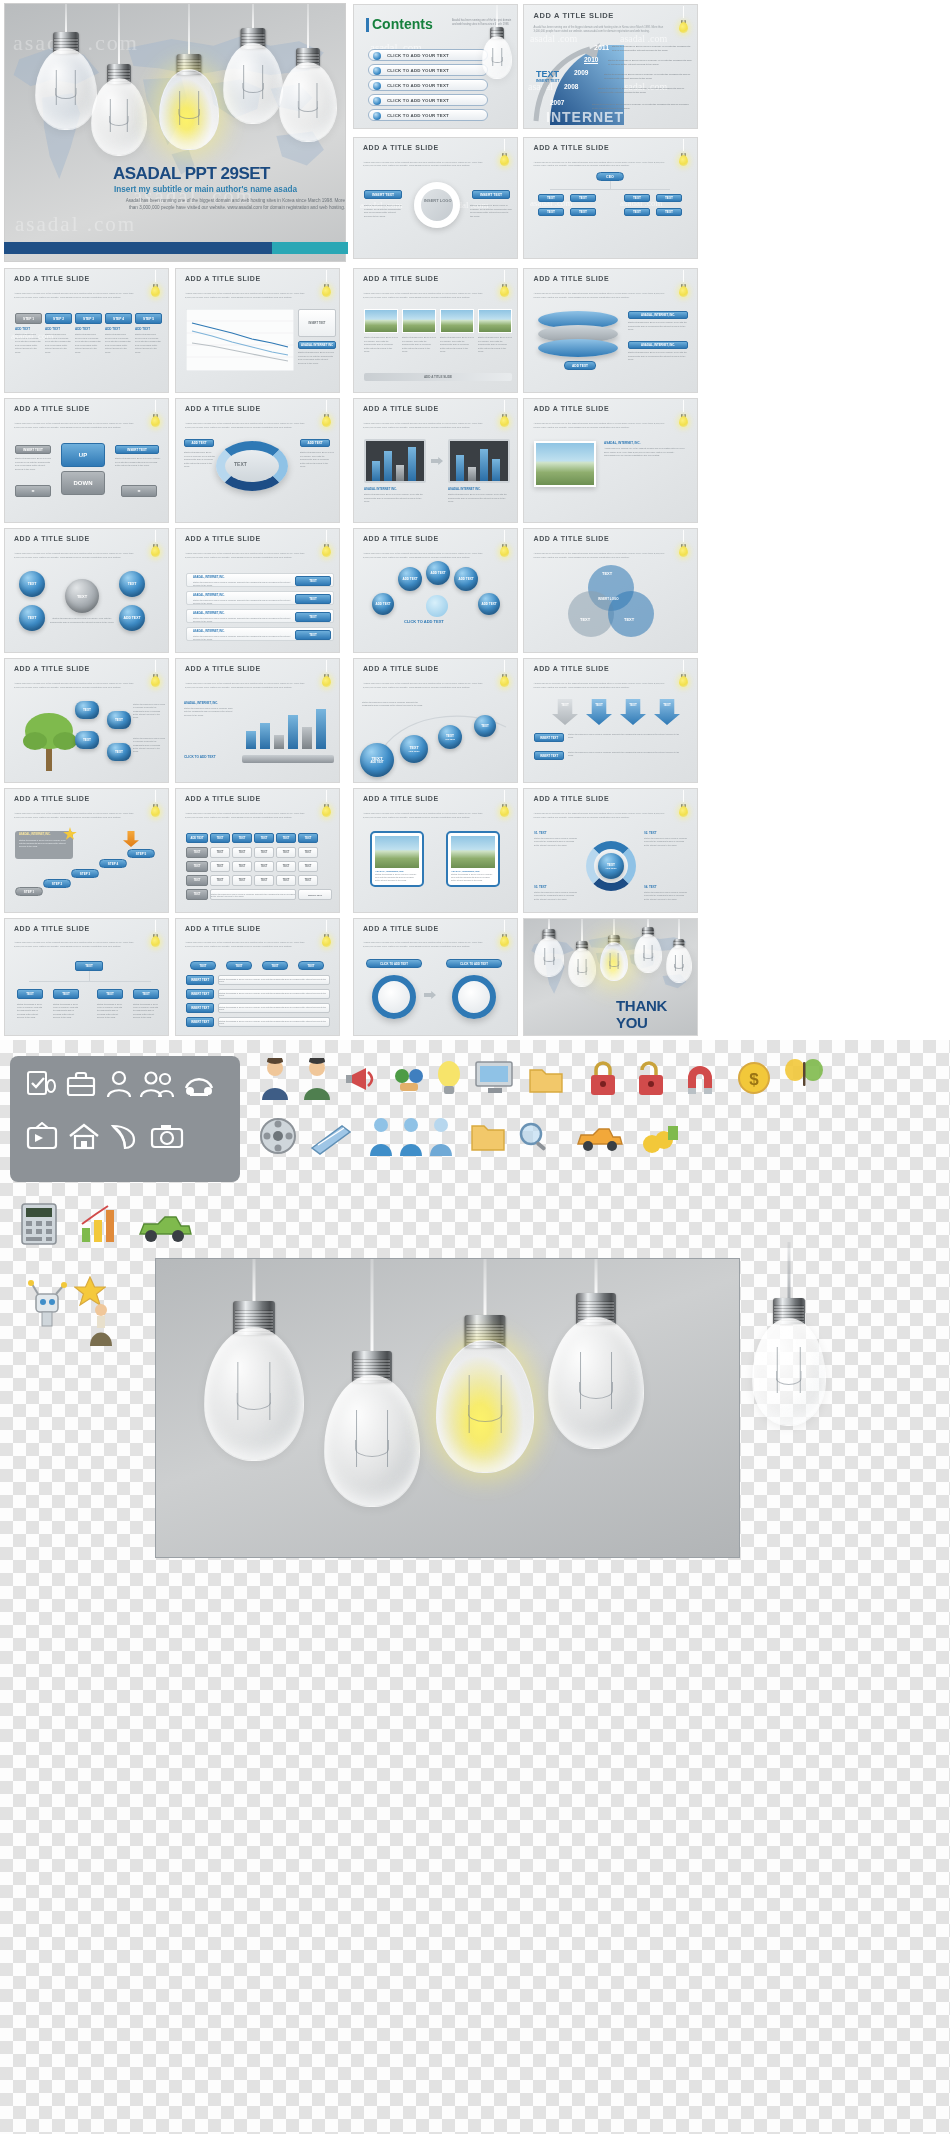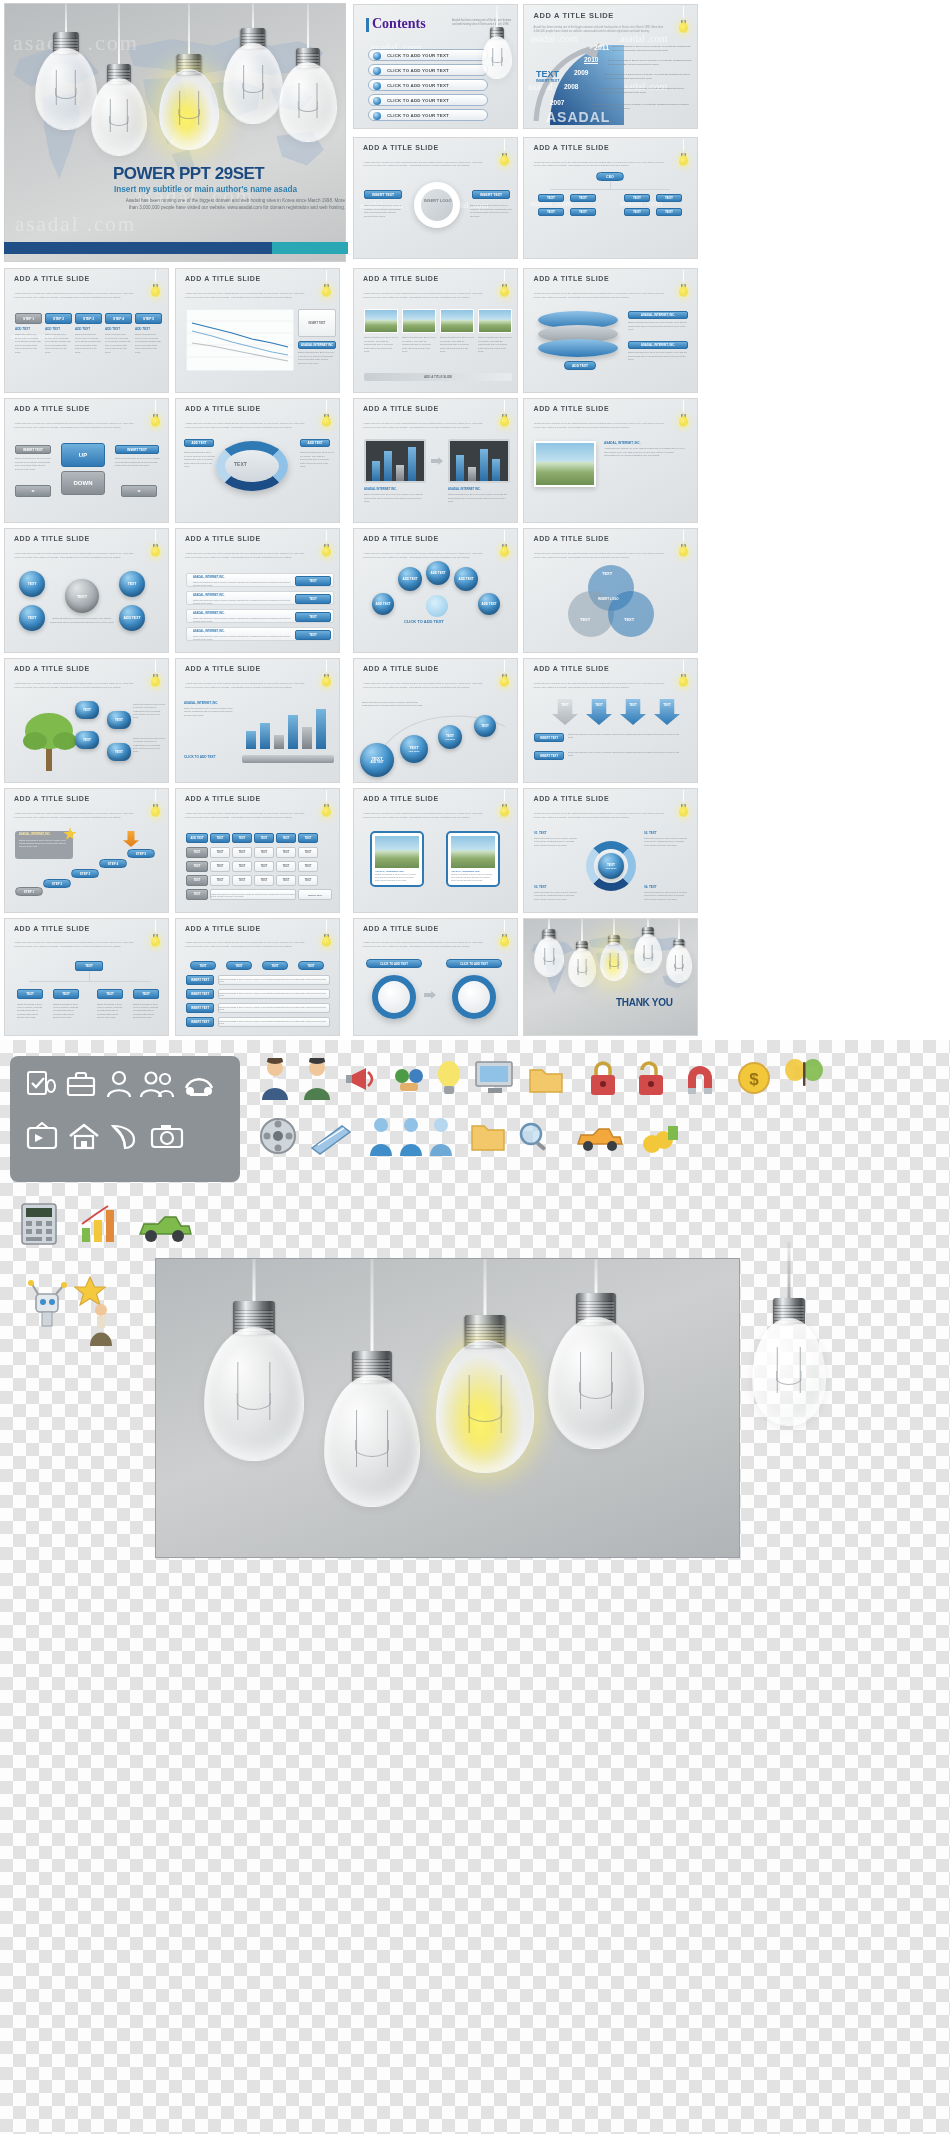--- a/index.html
+++ b/index.html
@@ -145,33 +145,33 @@
         </div>
     </div>
     <div class="bulb" style="left:274px;top:44px;width:58px;height:94px;">
       <div class="cord" style="top:-46px;height:50px;"></div>
       <div class="cap" style="top:0;width:24px;height:20px;"></div>
       <div class="glass" style="top:14px;height:80px;">
           <div class="filament"></div>
         </div>
     </div>
 
-    <div id="hero-title" style="left:108px;top:160px;font-size:17px;">POWER PPT 29SET</div>
+    <div id="hero-title" style="left:108px;top:160px;font-size:17px;">ASADAL PPT 29SET</div>
     <div id="hero-sub" style="left:109px;top:181px;font-size:8.2px;">Insert my subtitle or main author's name asada</div>
     <div id="hero-body" style="left:118px;top:194px;width:222px;font-size:4.6px;">Asadal has been running one of the biggest domain and web hosting sites in Korea since March 1998.  More than 3,000,000 people have visited our website. www.asadal.com for domain registration and web hosting.</div>
   </div>
   <div class="hero-bar"></div>
 </div>
 
 <div class="slide" style="left:353px;top:4px;width:165px;height:125px;">
   <div class="sl-bg"></div>
   <div class="sl-wm" style="left:16px;top:36px;font-size:11px;">asadal .com</div>
   <div class="sl-wm" style="left:108px;top:86px;font-size:11px;">asada</div>
   <div style="position:absolute;left:12px;top:13px;width:3px;height:14px;background:#2f79b5;"></div>
-  <div style="position:absolute;left:18px;top:11px;font-size:14px;font-weight:bold;color:#4c1d95;font-family:Liberation Serif, serif;">Contents</div>
+  <div style="position:absolute;left:18px;top:11px;font-size:14px;font-weight:bold;color:#15803d;">Contents</div>
   <div style="position:absolute;left:98px;top:14px;width:62px;font-size:2.6px;color:#8d9399;line-height:1.5;">Asadal has been running one of the biggest domain and web hosting sites in Korea since March 1998.</div>
   <div class="pill" style="left:14px;top:44px;width:120px;height:12px;">
     <span style="position:absolute;left:4px;top:2px;width:8px;height:8px;border-radius:50%;background:radial-gradient(circle at 35% 30%,#bfe0f5,#3f8ec9 60%,#1d5a91);"></span>
     <span style="position:absolute;left:18px;top:3.3px;font-size:4.4px;font-weight:bold;color:#4a5055;letter-spacing:.2px;">CLICK TO ADD YOUR TEXT</span>
   </div>
   <div class="pill" style="left:14px;top:59px;width:120px;height:12px;">
     <span style="position:absolute;left:4px;top:2px;width:8px;height:8px;border-radius:50%;background:radial-gradient(circle at 35% 30%,#bfe0f5,#3f8ec9 60%,#1d5a91);"></span>
     <span style="position:absolute;left:18px;top:3.3px;font-size:4.4px;font-weight:bold;color:#4a5055;letter-spacing:.2px;">CLICK TO ADD YOUR TEXT</span>
   </div>
   <div class="pill" style="left:14px;top:74px;width:120px;height:12px;">
@@ -228,21 +228,21 @@
   <div style="position:absolute;left:60px;top:51px;color:#fff;font-weight:bold;font-size:6.5px;border-bottom:1px solid #fff;">2010</div>
   <div style="position:absolute;left:50px;top:64px;color:#fff;font-weight:bold;font-size:6.5px;">2009</div>
   <div style="position:absolute;left:40px;top:78px;color:#fff;font-weight:bold;font-size:6.5px;">2008</div>
   <div style="position:absolute;left:26px;top:94px;color:#fff;font-weight:bold;font-size:6.5px;">2007</div>
 
   <div style="position:absolute;left:88px;top:40px;width:80px;font-size:2.4px;color:#7d848a;line-height:1.6;">started its business in Seoul Korea in February 1998 with the fundamental goal of providing better internet services to the world.</div>
   <div style="position:absolute;left:84px;top:54px;width:84px;font-size:2.4px;color:#7d848a;line-height:1.6;">started its business in Seoul Korea in February 1998 with the fundamental goal of providing better internet services to the world.</div>
   <div style="position:absolute;left:80px;top:68px;width:88px;font-size:2.4px;color:#7d848a;line-height:1.6;">started its business in Seoul Korea in February 1998 with the fundamental goal of providing better internet services to the world.</div>
   <div style="position:absolute;left:74px;top:82px;width:94px;font-size:2.4px;color:#7d848a;line-height:1.6;">started its business in Seoul Korea in February 1998 with the fundamental goal of providing better internet services to the world.</div>
   <div style="position:absolute;left:68px;top:98px;width:100px;font-size:2.4px;color:#7d848a;line-height:1.6;">started its business in Seoul Korea in February 1998 with the fundamental goal of providing better internet services to the world.</div>
-  <div style="position:absolute;left:22px;top:104px;font-size:14px;font-weight:bold;color:#fff;opacity:.7;letter-spacing:1px;">ASADAL</div>
+  <div style="position:absolute;left:22px;top:104px;font-size:14px;font-weight:bold;color:#fff;opacity:.7;letter-spacing:1px;">INTERNET</div>
 </div>
 
 <div class="slide" style="left:353px;top:137px;width:165px;height:122px;">
   <div class="sl-bg"></div>
   <div class="sl-wm" style="left:6px;top:62px;font-size:9px;">asadal .com</div>
   <div class="sl-wm" style="left:92px;top:62px;font-size:9px;">asadal .com</div>
   <div class="sl-title" style="font-size:7px;">ADD A TITLE SLIDE</div>
   <div class="sl-sub" style="font-size:2.4px;">Asadal has been running one of the biggest domain and web hosting sites in Korea since March 1998. More than 3,000,000 people have visited our website. www.asadal.com for domain registration and web hosting.</div>
   <div class="minibulb">
       <span class="w"></span>
@@ -834,21 +834,21 @@
         <div class="filament"></div>
       </div>
     </div>
   <div class="bulb" style="left:142px;top:20px;width:26px;height:44px;">
     <div class="cord" style="top:-22px;height:24px;"></div>
       <div class="cap" style="top:0;width:11px;height:9px;"></div>
     <div class="glass" style="top:6px;height:38px;">
         <div class="filament"></div>
       </div>
     </div>
-  <div style="position:absolute;left:92px;top:78px;font-size:10px;font-weight:bold;color:#1b4a80;letter-spacing:-.3px;">THANK YOU</div>
+  <div style="position:absolute;left:92px;top:78px;font-size:15px;font-weight:bold;color:#1b4a80;letter-spacing:-.3px;">THANK YOU</div>
 </div>
 
 <div id="gallery" class="checker">
 
   <div class="greybox">
 
     <div class="gicon" style="left:16px;top:14px;width:30px;height:28px;">
       <svg viewBox="0 0 30 28" width="30" height="28">
           <rect x="2" y="2" width="18" height="22" rx="2" fill="none" stroke="#fff" stroke-width="2"></rect>
           <path d="M6 13 l4 4 l8 -9" stroke="#fff" stroke-width="2.4" fill="none"></path>

